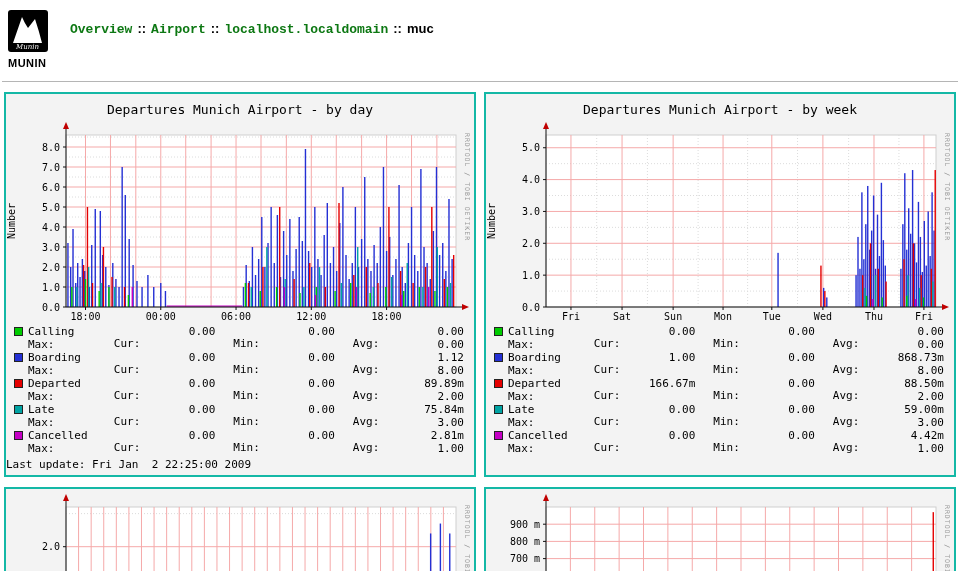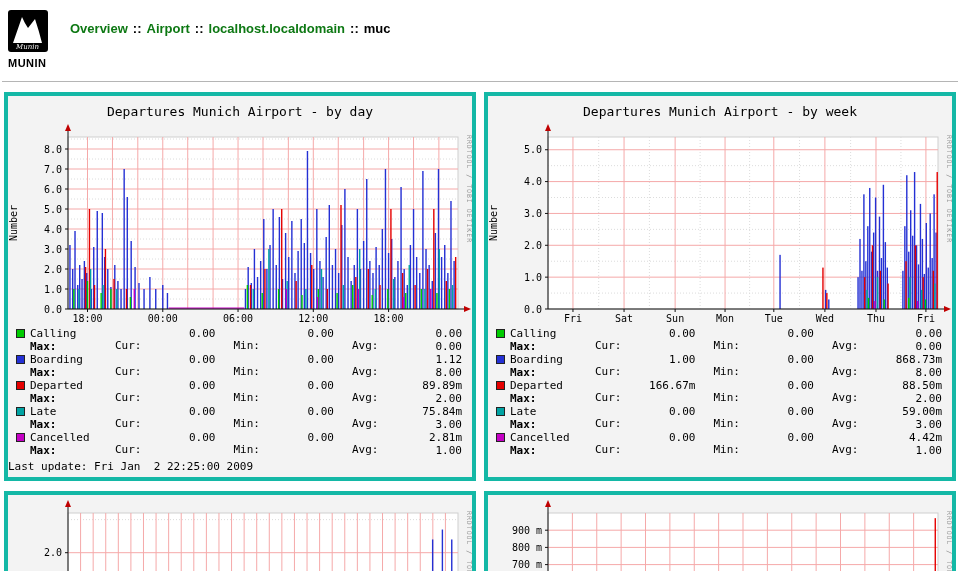--- a/index.html
+++ b/index.html
@@ -1,39 +1,39 @@
 <!DOCTYPE html>
 <html style="--link: #0d7813;"><head>
 <meta charset="utf-8">
 <style>
   html,body{margin:0;padding:0;}
   body{width:960px;height:571px;overflow:hidden;background:#ffffff;font-family:"Liberation Sans",sans-serif;}
   .header{display:flex;align-items:flex-start;padding:10px 0 0 8px;}
   .logo{width:48px;flex:none;cursor:pointer;}
   .logo-text{font:bold 11px "Liberation Sans",sans-serif;letter-spacing:0.5px;color:#000;margin-top:1px;}
   .breadcrumb{margin:11px 0 0 14px;font:bold 13px "Liberation Sans",sans-serif;color:#000;}
-  .bc-link{color:var(--link,#0d7813);text-decoration:none;cursor:pointer;}
+  .bc-link{color:var(--link,#0d7813);text-decoration:none;cursor:pointer;font-family:Liberation Mono, monospace;}
   .bc-sep{color:#000;margin:0 5px;}
   .bc-current{color:#000;}
   hr.rule{border:none;border-top:1px solid #b5b5b5;margin:12px 2px 0 2px;}
   .grid{display:grid;grid-template-columns:472px 472px;gap:10px 8px;margin:10px 0 0 4px;}
-  .panel{background:#f3f3f3;border:4px solid #14b8a6;width:472px;min-height:377px;box-sizing:border-box;padding-top:2px;}
+  .panel{background:#f3f3f3;border:2px solid #14b8a6;width:472px;min-height:377px;box-sizing:border-box;padding-top:2px;}
   .gtitle{text-align:center;font:13px "DejaVu Sans Mono",monospace;padding:6px 0 2px 0;color:#000;}
   svg.plot{display:block;margin:0 auto;}
   .ticktext{font:10px "DejaVu Sans Mono",monospace;fill:#000;}
   .wmtext{font:6.5px "DejaVu Sans Mono",monospace;fill:#999;letter-spacing:1px;}
   .legend{margin-top:2px;}
   .lrow{display:flex;align-items:center;font:11px "DejaVu Sans Mono",monospace;height:13px;padding:0 10px 0 8px;color:#000;white-space:pre;}
   .sq{width:9px;height:9px;border:1px solid #222;margin-right:5px;flex:none;box-sizing:border-box;}
   .lname{width:88px;overflow:hidden;}
   .llbl{width:42px;margin-top:24px;}
   .lval{width:62px;text-align:right;margin-right:18px;}
   .lvalend{width:72px;text-align:right;}
   .lrow2{padding-left:22px;}
-  .lmax{width:42px;font-weight:bold;}
+  .lmax{width:42px;}
   .lmaxval{margin-left:auto;}
   .gfooter{text-align:left;font:11px "DejaVu Sans Mono",monospace;padding:3px 10px 4px 0;white-space:pre;color:#000;}
 </style>
 </head>
 <body>
 
 <div class="page">
   <div class="header">
     <div class="logo">
       <svg width="40" height="42" viewBox="0 0 40 42">

